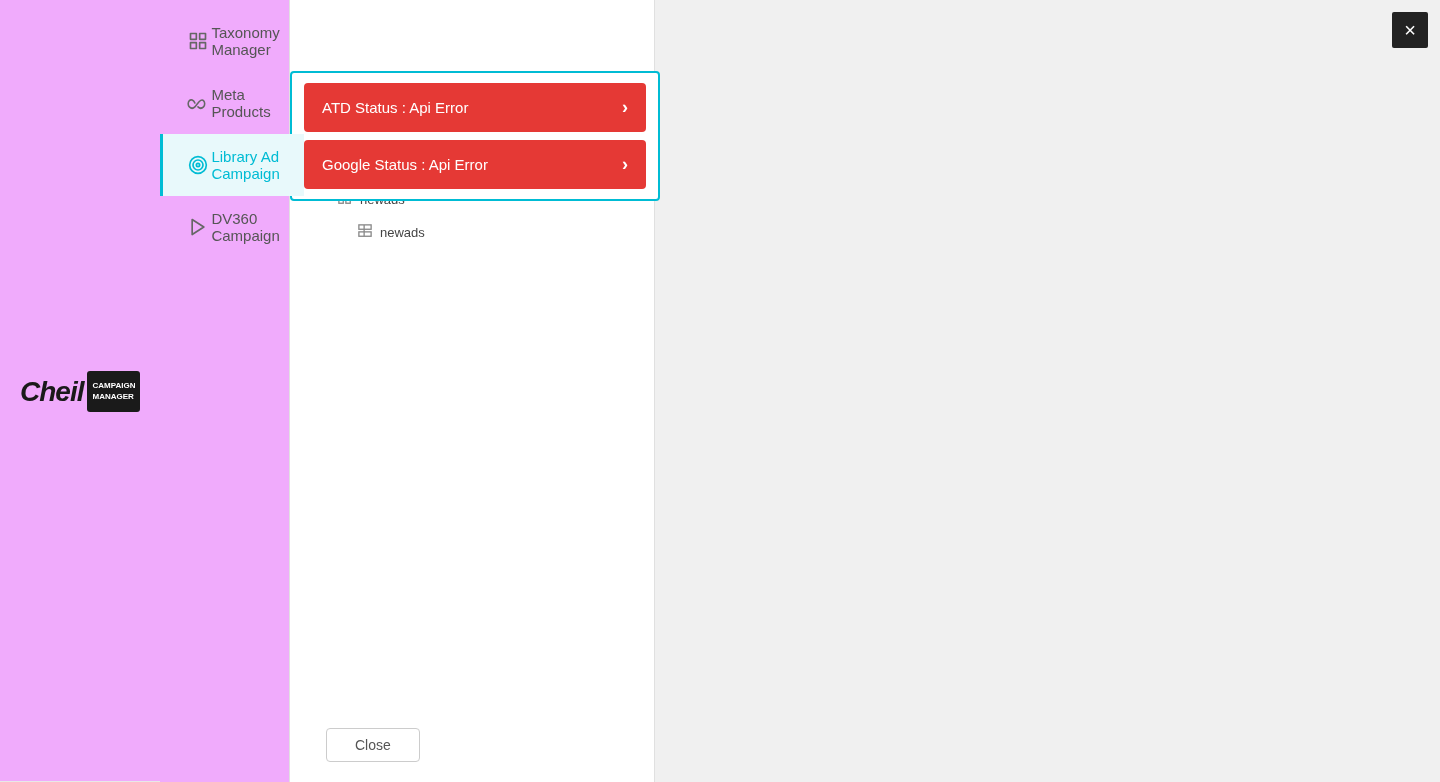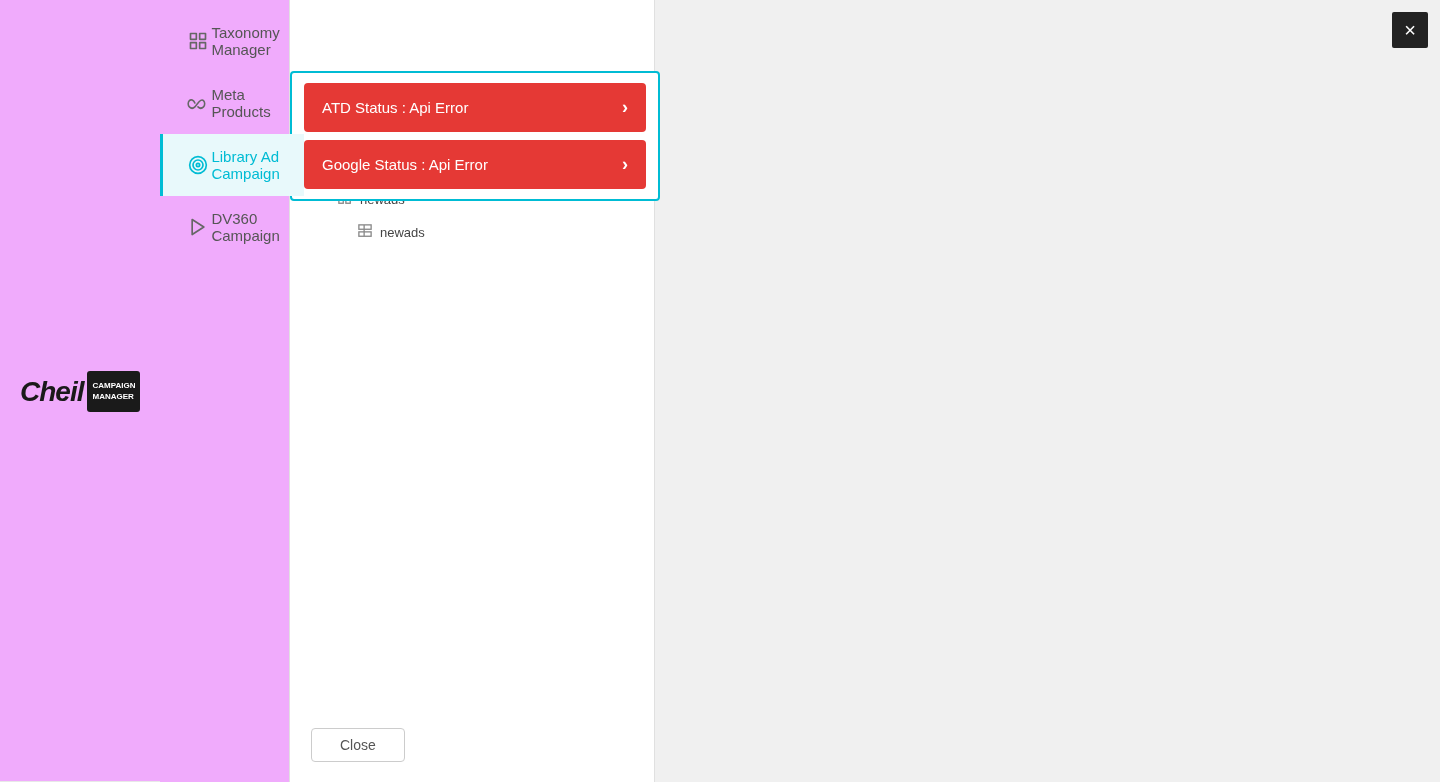--- a/index.html
+++ b/index.html
@@ -164,21 +164,21 @@
       display: flex;
       align-items: center;
       gap: 8px;
       cursor: pointer;
     }
 
     
     .close-btn-area {
       position: absolute;
       bottom: 20px;
-      left: 21px;
+      left: 36px;
       margin-top: 19px;
     }
     .close-btn {
       border: 1px solid #ccc;
       background: #fff;
       padding: 8px 28px;
       border-radius: 4px;
       cursor: pointer;
       font-size: 14px;
       color: #555;

